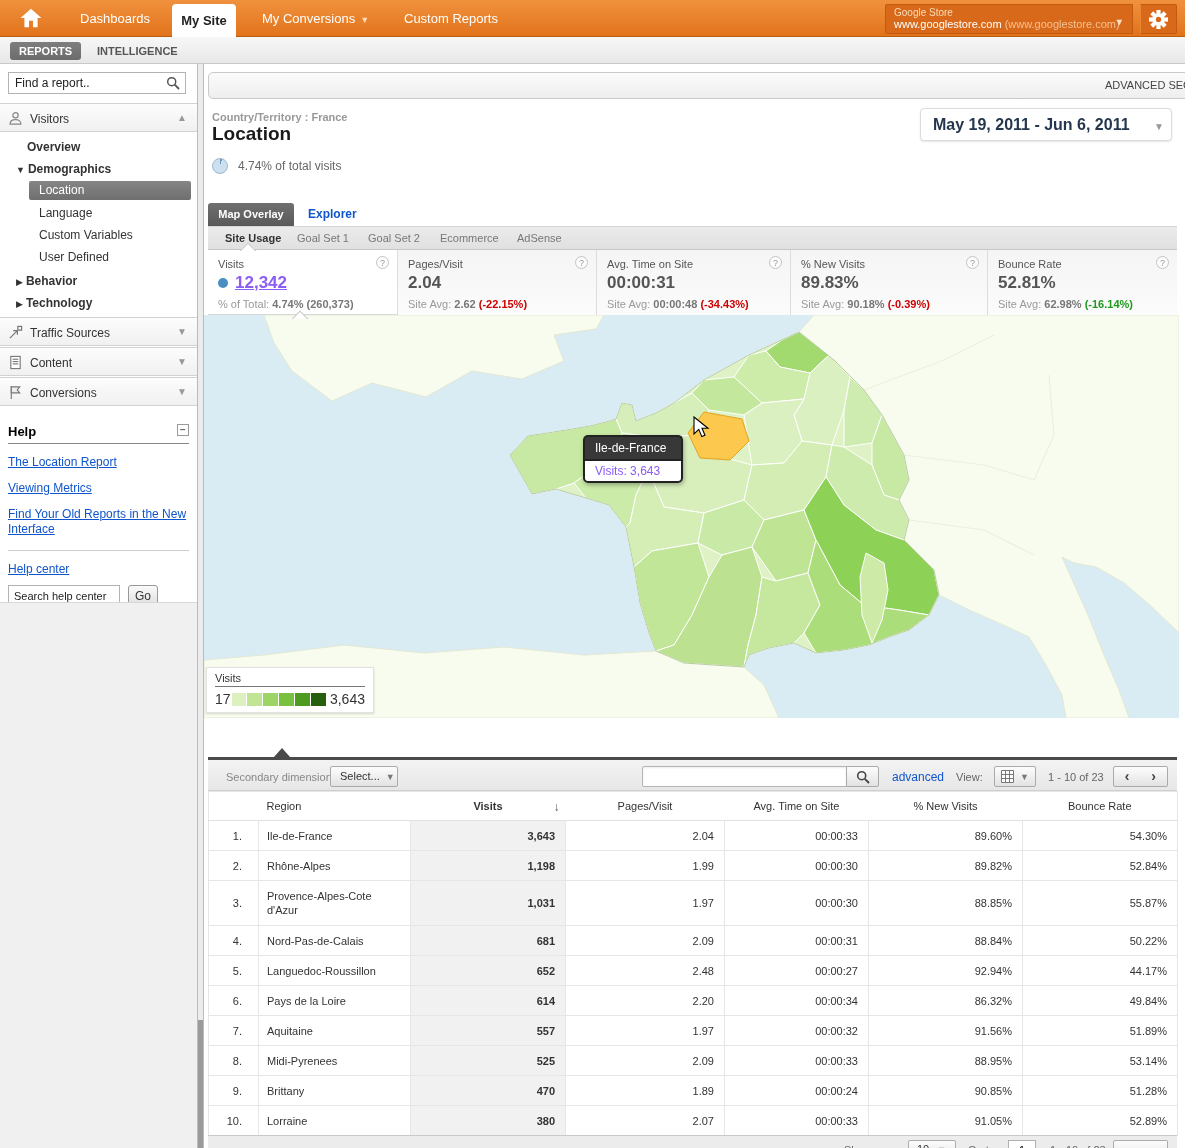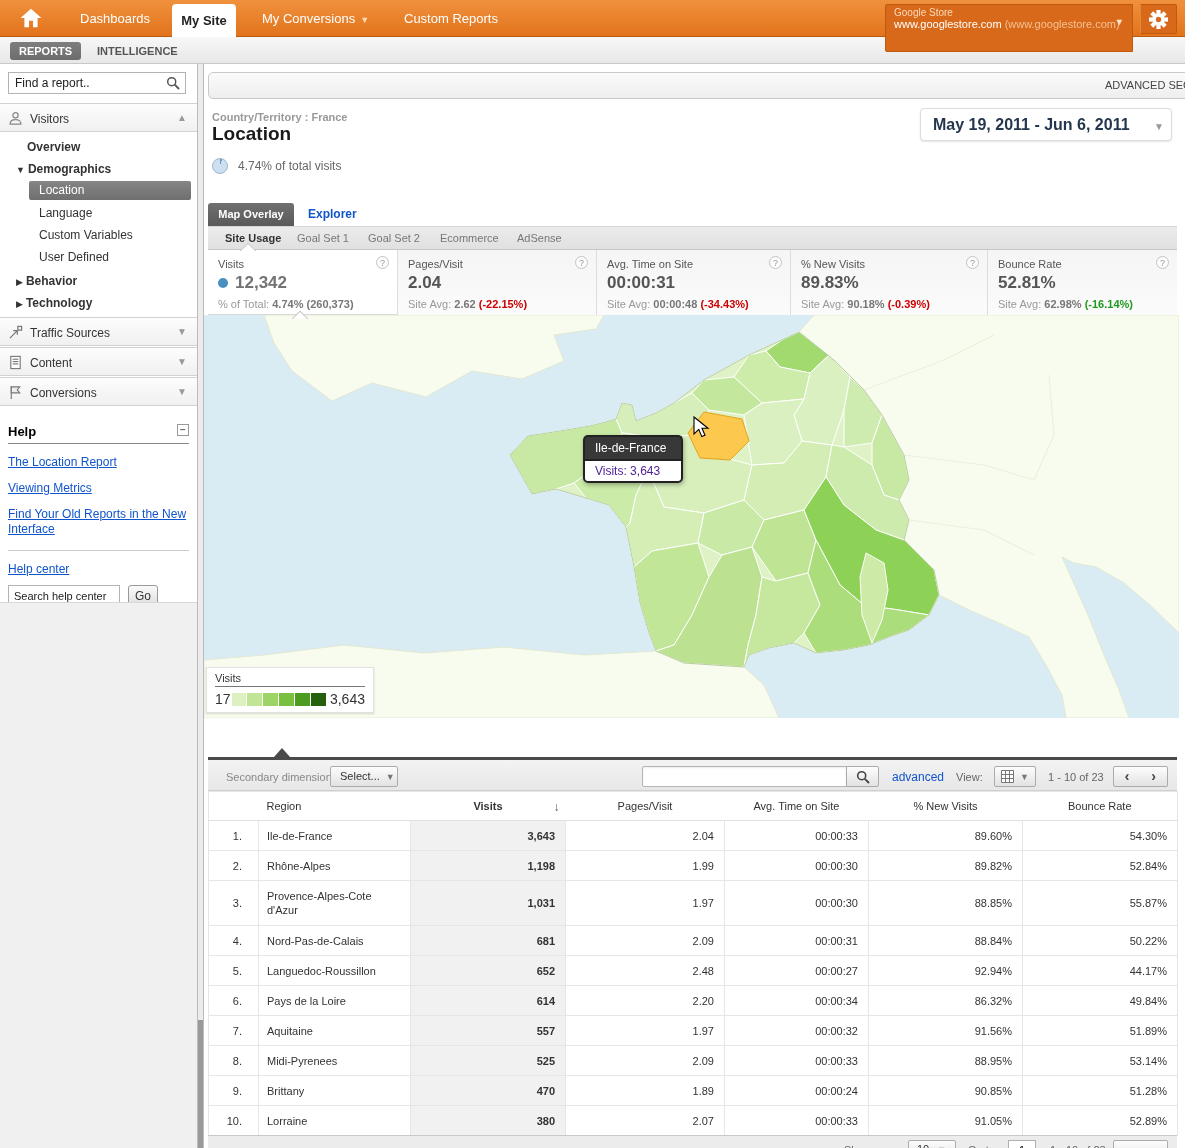--- a/index.html
+++ b/index.html
@@ -7,21 +7,21 @@
   body { font-family:"Liberation Sans","DejaVu Sans",sans-serif; font-size:11px; color:#333; background:#fff; position:relative; }
 
   
   .topbar { position:absolute; left:0; top:0; width:1185px; height:37px;
     background:linear-gradient(#f0913d,#e2731c); border-bottom:1px solid #b95c12; z-index:20; }
   .home-btn { position:absolute; left:20px; top:8px; width:26px; height:22px; cursor:pointer; }
   .topnav-link { position:absolute; top:0; height:37px; line-height:37px; color:#fff; font-size:13px; cursor:pointer; }
   .mysite-tab { position:absolute; left:172px; top:4px; width:64px; height:33px; background:#fff;
     border-radius:4px 4px 0 0; text-align:center; line-height:33px; font-weight:bold; font-size:13px; color:#222; cursor:pointer; }
   .nav-caret { font-size:9px; color:#ffd9b0; margin-left:5px; }
-  .account-box { position:absolute; left:885px; top:4px; width:248px; height:48px; background:#d9691a;
+  .account-box { position:absolute; left:885px; top:4px; width:248px; height:30px; background:#d9691a;
     border:1px solid #c25a0e; border-radius:2px 0 0 2px; padding:2px 8px; cursor:pointer; }
   .account-name { font-size:10px; color:#fbdcbb; }
   .account-profile { font-size:11px; color:#fff; white-space:nowrap; }
   .account-profile .paren { color:#f4c193; }
   .account-caret { position:absolute; right:8px; top:12px; font-size:9px; color:#fbe3c9; }
   .gear-box { position:absolute; left:1140px; top:4px; width:37px; height:30px; background:#d9691a;
     border:1px solid #c25a0e; border-left:1px solid #e8872f; border-radius:0 2px 2px 0; cursor:pointer;
     display:flex; align-items:center; justify-content:center; }
 
   
@@ -86,35 +86,35 @@
   .subtab { position:absolute; top:0; height:23px; line-height:23px; font-size:11px; color:#777; cursor:pointer; }
   .subtab.active { font-weight:bold; color:#333; }
   .notch-wrap { position:absolute; width:18px; height:10px; overflow:hidden; z-index:6; }
   .notch { width:12px; height:12px; background:#fff; border:1px solid #c6c6c6; transform:rotate(45deg); margin:4px 0 0 2px; }
 
   .metrics { position:absolute; left:4px; top:186px; width:969px; height:65px; border-bottom:1px solid #d9d9d9; display:flex; }
   .metric { position:relative; height:65px; padding:8px 10px; }
   .metric + .metric { border-left:1px solid #ddd; background:linear-gradient(#f5f5f5,#fbfbfb); }
   .metric-label { font-size:11px; color:#555; }
   .metric-value { margin-top:3px; font-size:17px; font-weight:bold; color:#555; }
-  .metric:first-child .metric-value { color:#737373; }
+  .metric:first-child .metric-value { color:#8b5cf6;text-decoration:underline; }
   .vdot { display:inline-block; width:10px; height:10px; border-radius:50%; background:#4a8fc2; margin-right:7px; }
   .metric-sub { margin-top:5px; font-size:11px; color:#999; white-space:nowrap; }
   .metric-sub b { color:#777; }
   .metric-sub .delta { font-weight:bold; }
   .help-q { position:absolute; right:8px; top:6px; width:13px; height:13px; border:1px solid #c3c3c3; border-radius:50%;
     background:#fcfcfc; color:#999; font-size:9px; text-align:center; line-height:12px; cursor:pointer; }
 
   
   .map-wrap { position:absolute; left:0; top:251px; width:975px; height:403px; background:#d9ebf3; overflow:hidden; }
   .map-tooltip { position:absolute; left:379px; top:120px; min-width:100px; z-index:8;
     box-shadow:1px 2px 4px rgba(0,0,0,0.3); border-radius:5px; }
   .tt-head { background:#383838; border:2px solid #222; border-bottom:none; border-radius:5px 5px 0 0;
     color:#fff; font-size:12px; padding:4px 10px; }
-  .tt-body { background:#fff; border:2px solid #222; border-radius:0 0 5px 5px; color:#4c1d95; font-size:12px; padding:3px 10px; }
+  .tt-body { background:#fff; border:2px solid #222; border-radius:0 0 5px 5px; color:#8b5cf6; font-size:12px; padding:3px 10px; }
   .legend { position:absolute; left:2px; top:352px; width:168px; height:46px; background:#fff; border:1px solid #e2e2e2;
     box-shadow:0 1px 2px rgba(0,0,0,0.15); padding:4px 8px; z-index:7; }
   .legend-title { font-size:11px; color:#333; border-bottom:1px solid #777; padding-bottom:2px; }
   .legend-row { margin-top:4px; display:flex; align-items:center; }
   .legend-row .minmax { font-size:14px; color:#333; }
   .swatch { width:17px; height:13px; margin-left:1px; }
   .swatch:first-of-type { margin-left:4px; }
   .legend-max { margin-left:4px; }
 
   

